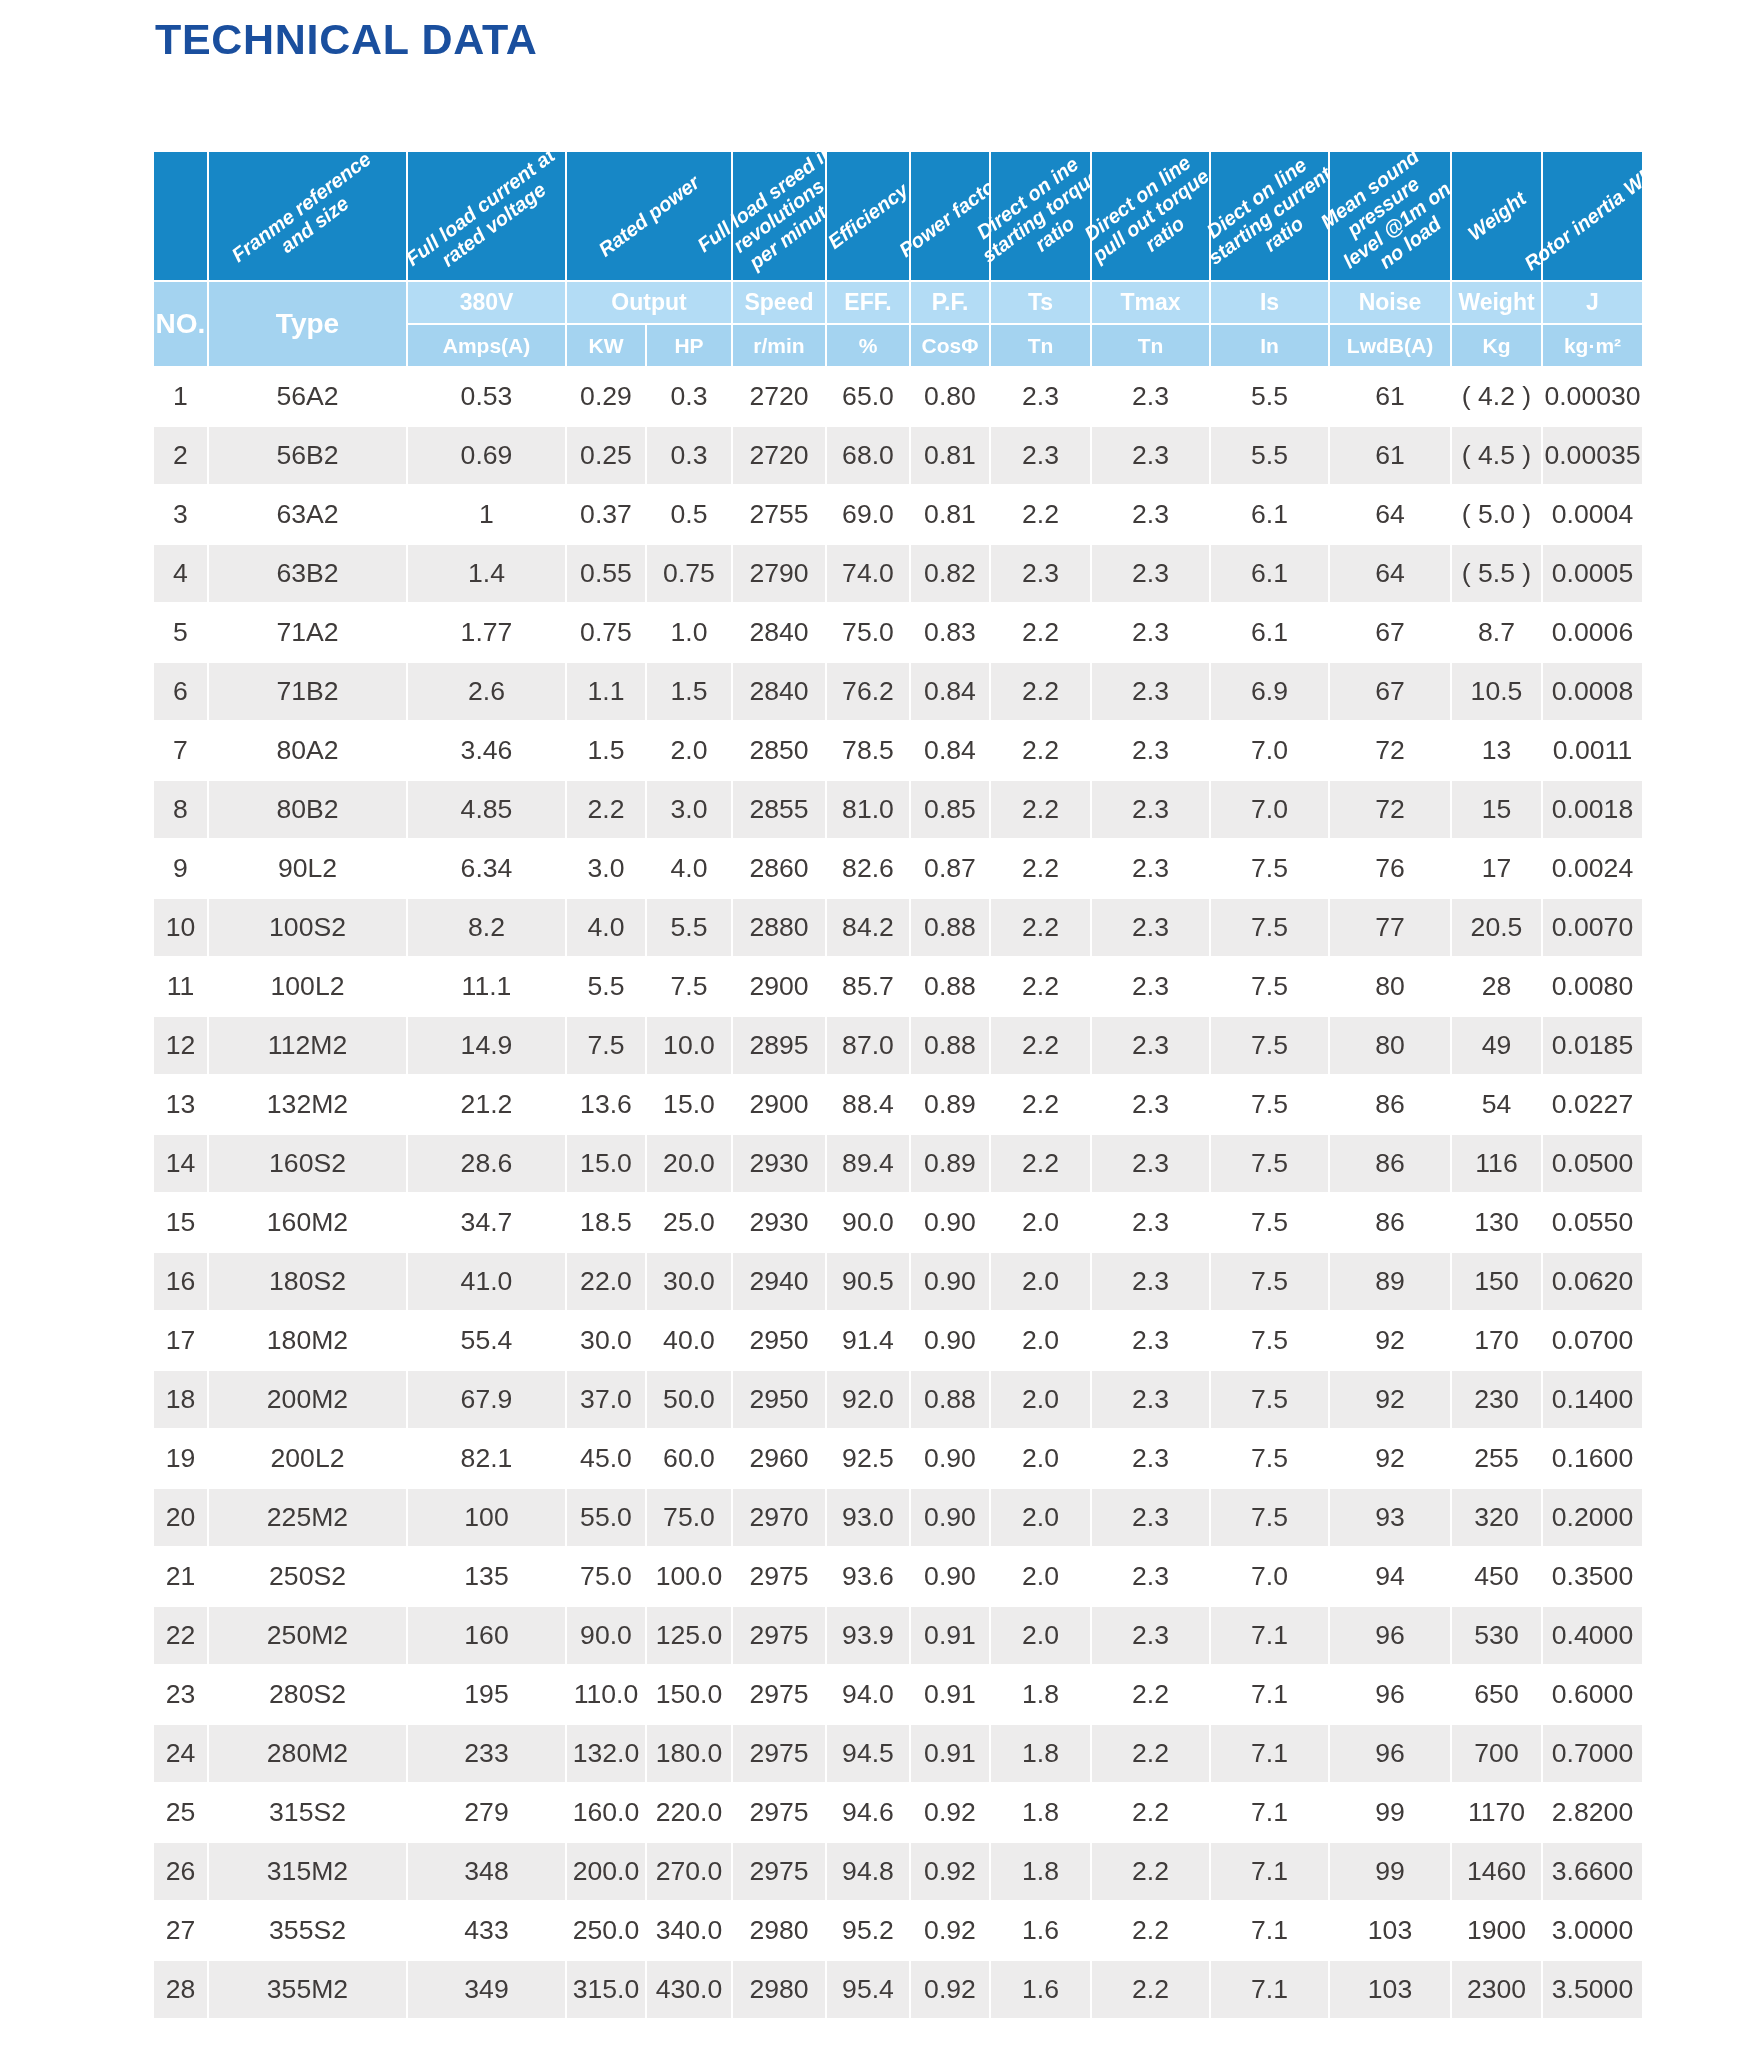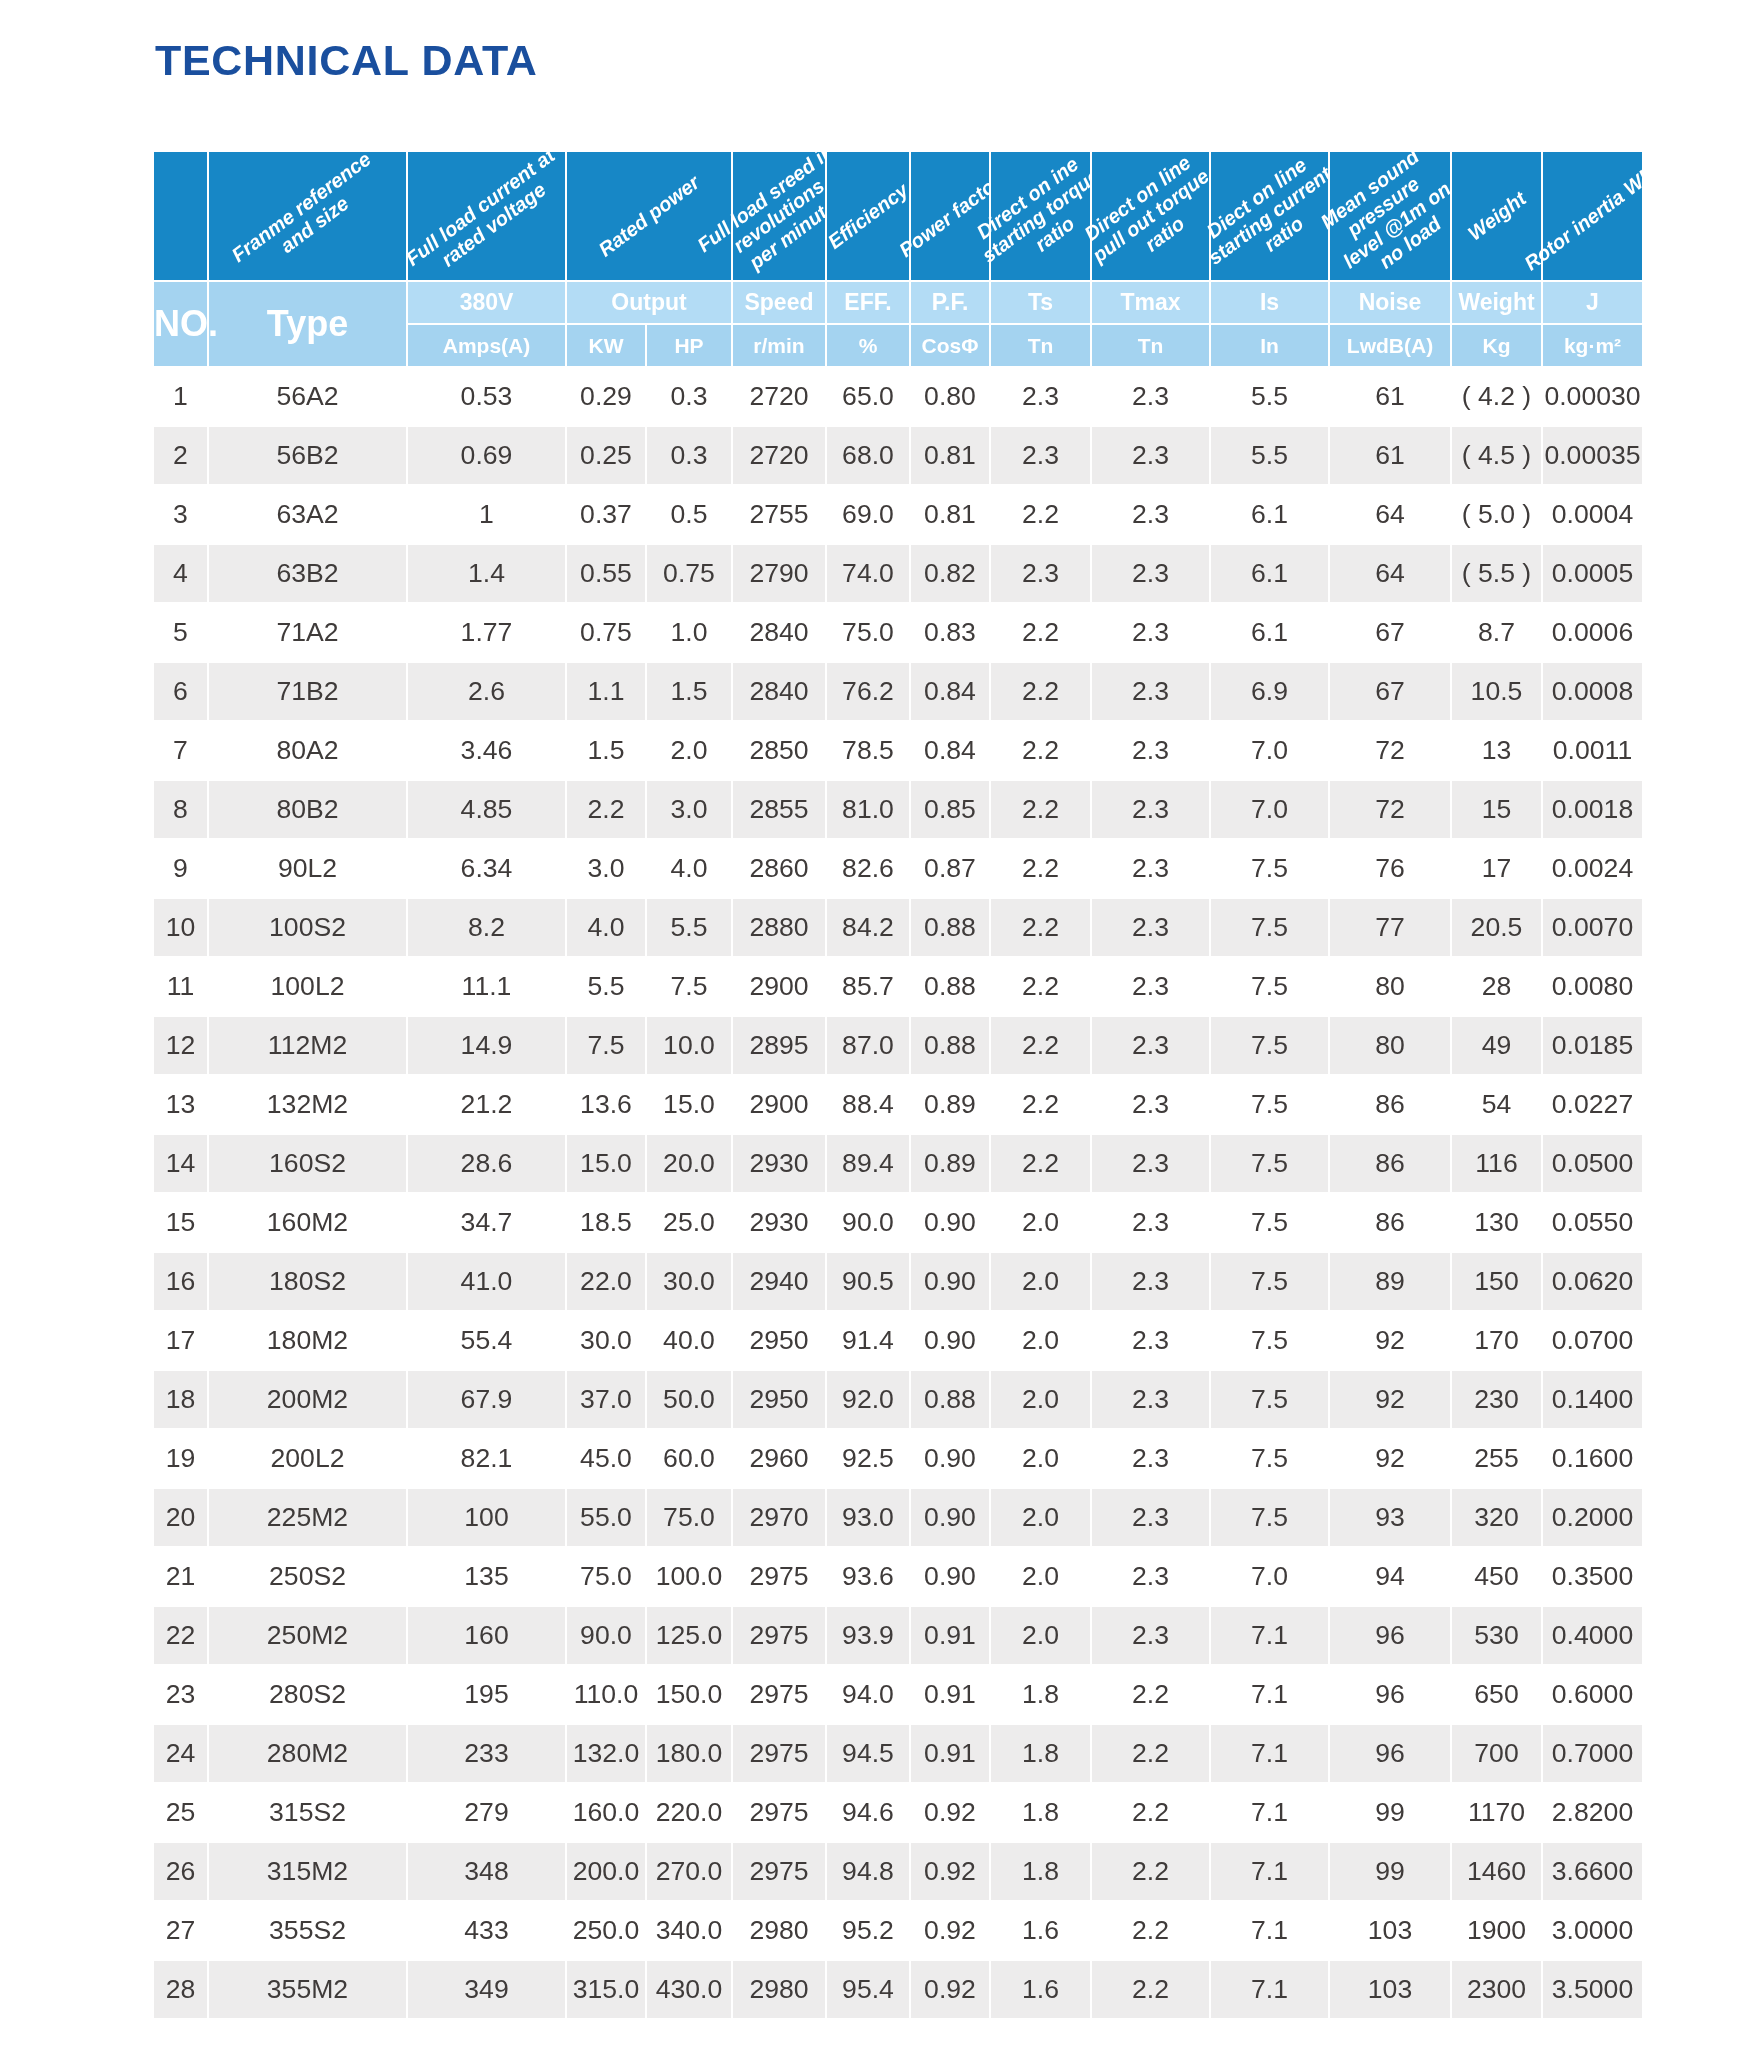--- a/index.html
+++ b/index.html
@@ -12,21 +12,21 @@
     --text-dark:#3F3B3A;
   }
   *{box-sizing:border-box;}
   html,body{margin:0;padding:0;}
   body{
     width:1758px;height:2066px;
     background:#ffffff;
     font-family:"Liberation Sans",sans-serif;
     position:relative;overflow:hidden;
   }
-  .page-header{position:absolute;left:155px;top:36px;text-align:right;}
+  .page-header{position:absolute;left:155px;top:15px;text-align:right;}
   .page-title{
     margin:0;font-size:43px;font-weight:bold;letter-spacing:0.7px;
     color:var(--title-navy);
   }
   .page-subtitle{
     margin:21px 0 0 1.4px;font-size:33px;font-weight:bold;
     color:var(--subtitle-blue);word-spacing:18px;letter-spacing:0.7px;
   }
   table.spec{
     position:absolute;left:152px;top:150px;
@@ -49,21 +49,21 @@
     text-align:center;width:max-content;
   }
   tr.sub-top th{
     background:var(--subheader-top);color:#ffffff;
     font-size:23px;font-weight:bold;height:43px;text-align:center;vertical-align:middle;
   }
   tr.sub-bottom th{
     background:var(--subheader-bottom);color:#ffffff;
     font-size:21px;font-weight:bold;height:43px;text-align:center;vertical-align:middle;
   }
-  tr.sub-top th.merged{background:var(--subheader-bottom);font-size:36px;margin-top:41px;}
+  tr.sub-top th.merged{background:var(--subheader-bottom);font-size:28px;margin-top:41px;}
   tbody td{
     height:59px;font-size:26.6px;color:var(--text-dark);
     text-align:center;vertical-align:middle;background:transparent;
   }
   tbody tr.even td{background:var(--row-stripe);}
   tbody tr.odd td{background:#ffffff;}
 </style>
 </head>
 <body>
 

